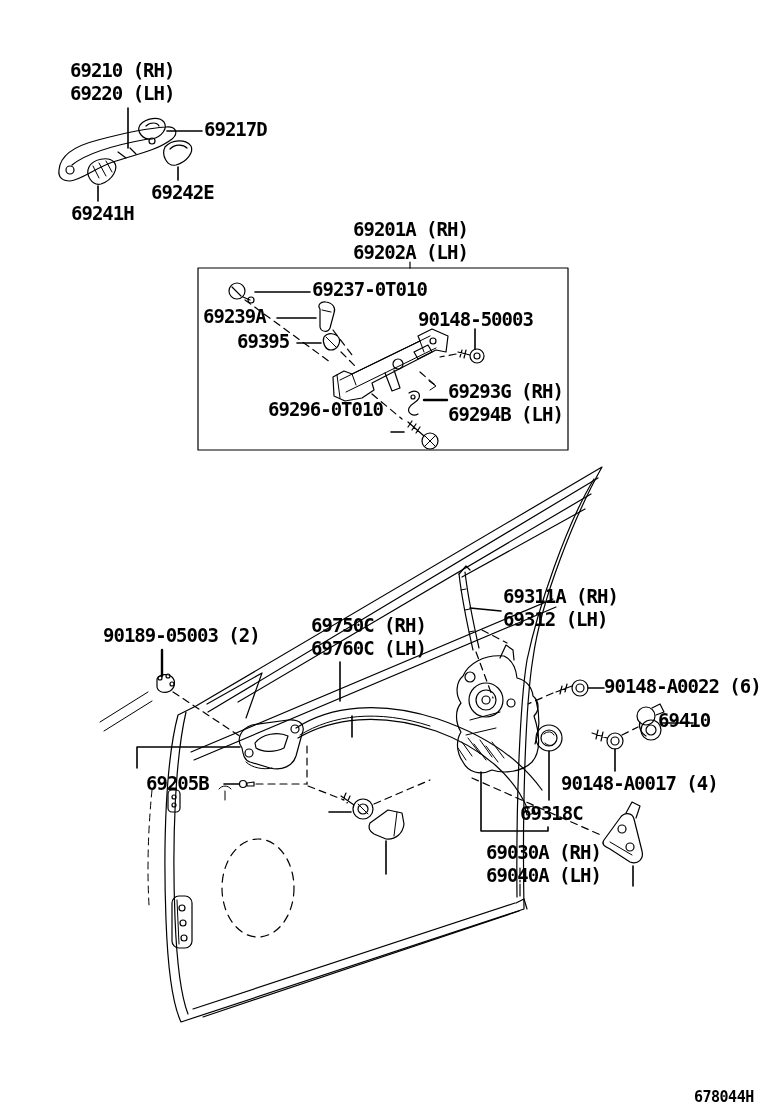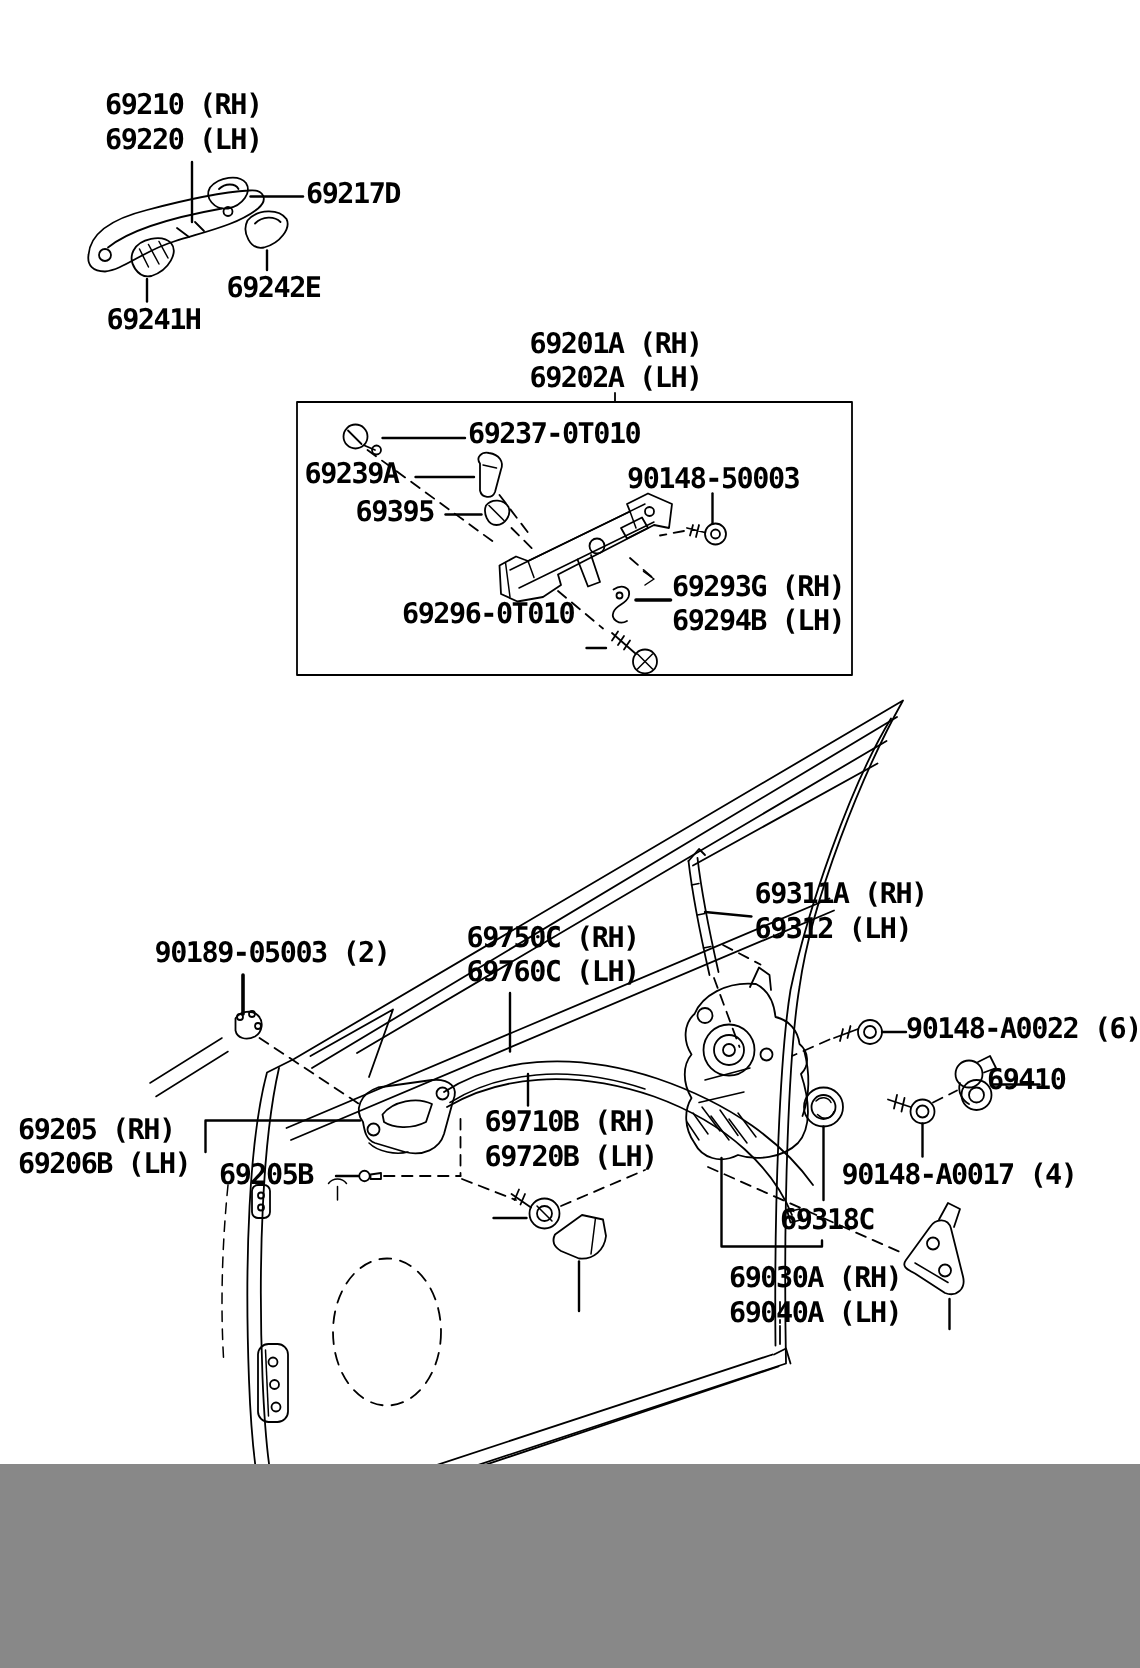--- a/index.html
+++ b/index.html
@@ -1,17 +1,17 @@
 <!DOCTYPE html>
 <html style="--bg: #ffffff; --ink: #000000;"><head>
 <meta charset="utf-8">
 <style>
   html,body{margin:0;padding:0;background:#888;}
   .stage{
-    position:relative;width:760px;height:976px;margin:0 auto;
+    position:relative;width:760px;height:1112px;margin:0 auto;
     background:var(--bg,#fff);overflow:hidden;
     font-family:"DejaVu Sans Mono", monospace;
   }
   .stage svg{position:absolute;left:0;top:0;}
   .lbl{
     position:absolute;color:var(--ink,#000);
     font:bold 19px/23px "DejaVu Sans Mono", monospace;
     letter-spacing:-1px;white-space:nowrap;
   }
   .lbl span{display:block;}
@@ -302,30 +302,22 @@
   <div class="lbl" style="left:311px;top:614px">
       <span>69750C (RH)</span>
       <span>69760C (LH)</span>
     </div>
   <div class="lbl" style="left:604px;top:675px">
       <span>90148-A0022 (6)</span>
     </div>
   <div class="lbl" style="left:658px;top:709px">
       <span>69410</span>
     </div>
-  <div class="lbl" style="left:12px;top:742px">
-      <span>69205 (RH)</span>
-      <span>69206B (LH)</span>
-    </div>
   <div class="lbl" style="left:146px;top:772px">
       <span>69205B</span>
-    </div>
-  <div class="lbl" style="left:323px;top:737px">
-      <span>69710B (RH)</span>
-      <span>69720B (LH)</span>
     </div>
   <div class="lbl" style="left:561px;top:772px">
       <span>90148-A0017 (4)</span>
     </div>
   <div class="lbl" style="left:520px;top:802px">
       <span>69318C</span>
     </div>
   <div class="lbl" style="left:486px;top:841px">
       <span>69030A (RH)</span>
       <span>69040A (LH)</span>

